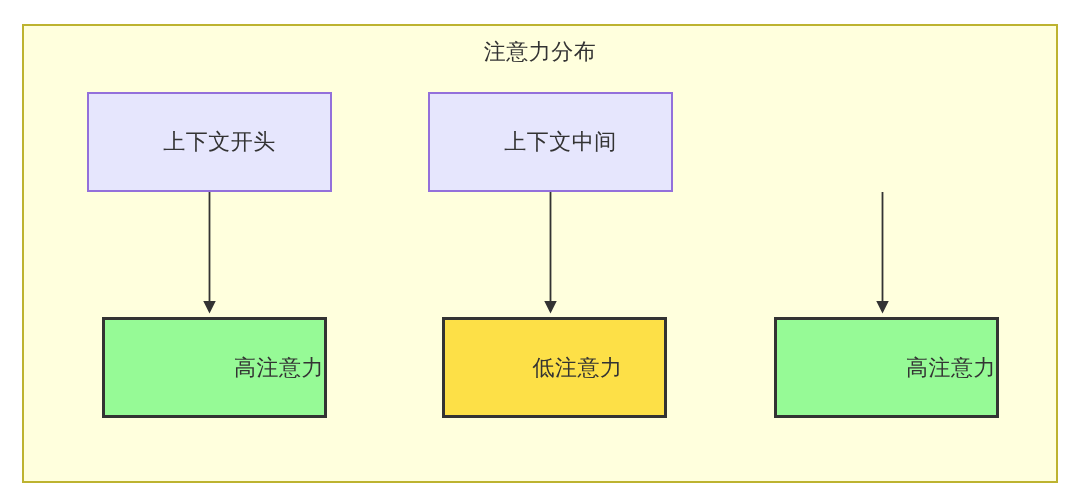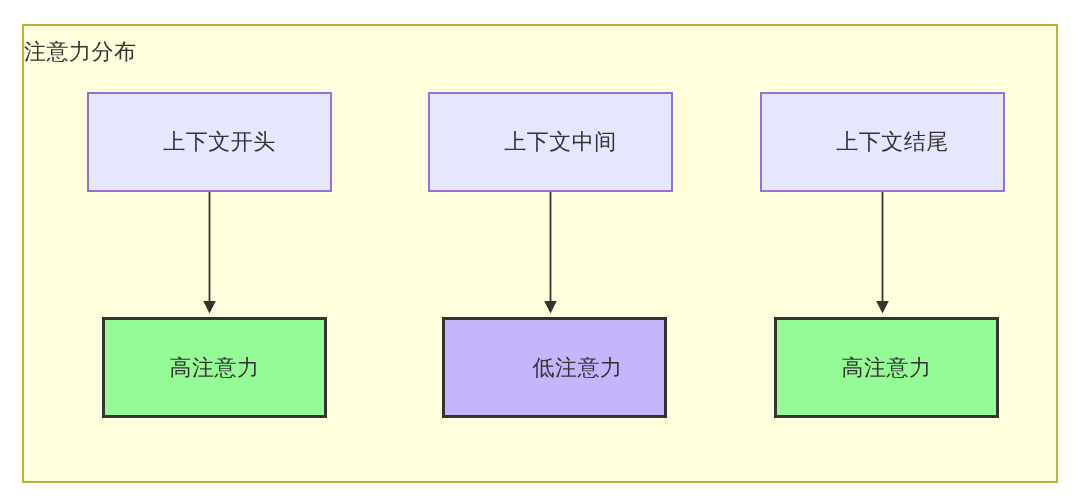--- a/index.html
+++ b/index.html
@@ -31,21 +31,21 @@
     background: #ffffdd;
     border: 2px solid #bdb330;
     box-sizing: border-box;
   }
 
   .subgraph-title {
     position: absolute;
     left: 0;
     right: 0;
     top: 13px;
-    text-align: left;
+    text-align: center;
     font-size: 22px;
     line-height: 26px;
     color: #333333;
     letter-spacing: 0.5px;
     white-space: nowrap;
   }
 
   
   .node {
     position: absolute;
@@ -65,24 +65,25 @@
     border: 2px solid #9370db;
     padding-left: 20px;
   }
 
   .node.attn {
     border: 3px solid #333333;
   }
 
   .node.attn.high {
     background: #96fa96;
+    justify-content: flex-end;
   }
 
   .node.attn.low {
-    background: #c4b5fd;
+    background: #fde047;
     padding-left: 46px;
   }
 
   
   .ctx-start  { left: 87px;  top: 92px; width: 245px; height: 100px; }
   .ctx-middle { left: 428px; top: 92px; width: 245px; height: 100px; text-align: right; }
   .ctx-end    { left: 760px; top: 92px; width: 245px; height: 100px; }
 
   
   .attn-1 { left: 102px; top: 317px; width: 225px; height: 101px; }
@@ -123,23 +124,20 @@
   </svg>
 
   <div class="node ctx ctx-start">
     <span>上下文开头</span>
   </div>
 
   <div class="node ctx ctx-middle">
     <span>上下文中间</span>
   </div>
 
-  <div class="node ctx ctx-end">
-    <span>上下文结尾</span>
-  </div>
 
   <div class="node attn high attn-1">
     <span>高注意力</span>
   </div>
 
   <div class="node attn low attn-2">
     <span>低注意力</span>
   </div>
 
   <div class="node attn high attn-3">

